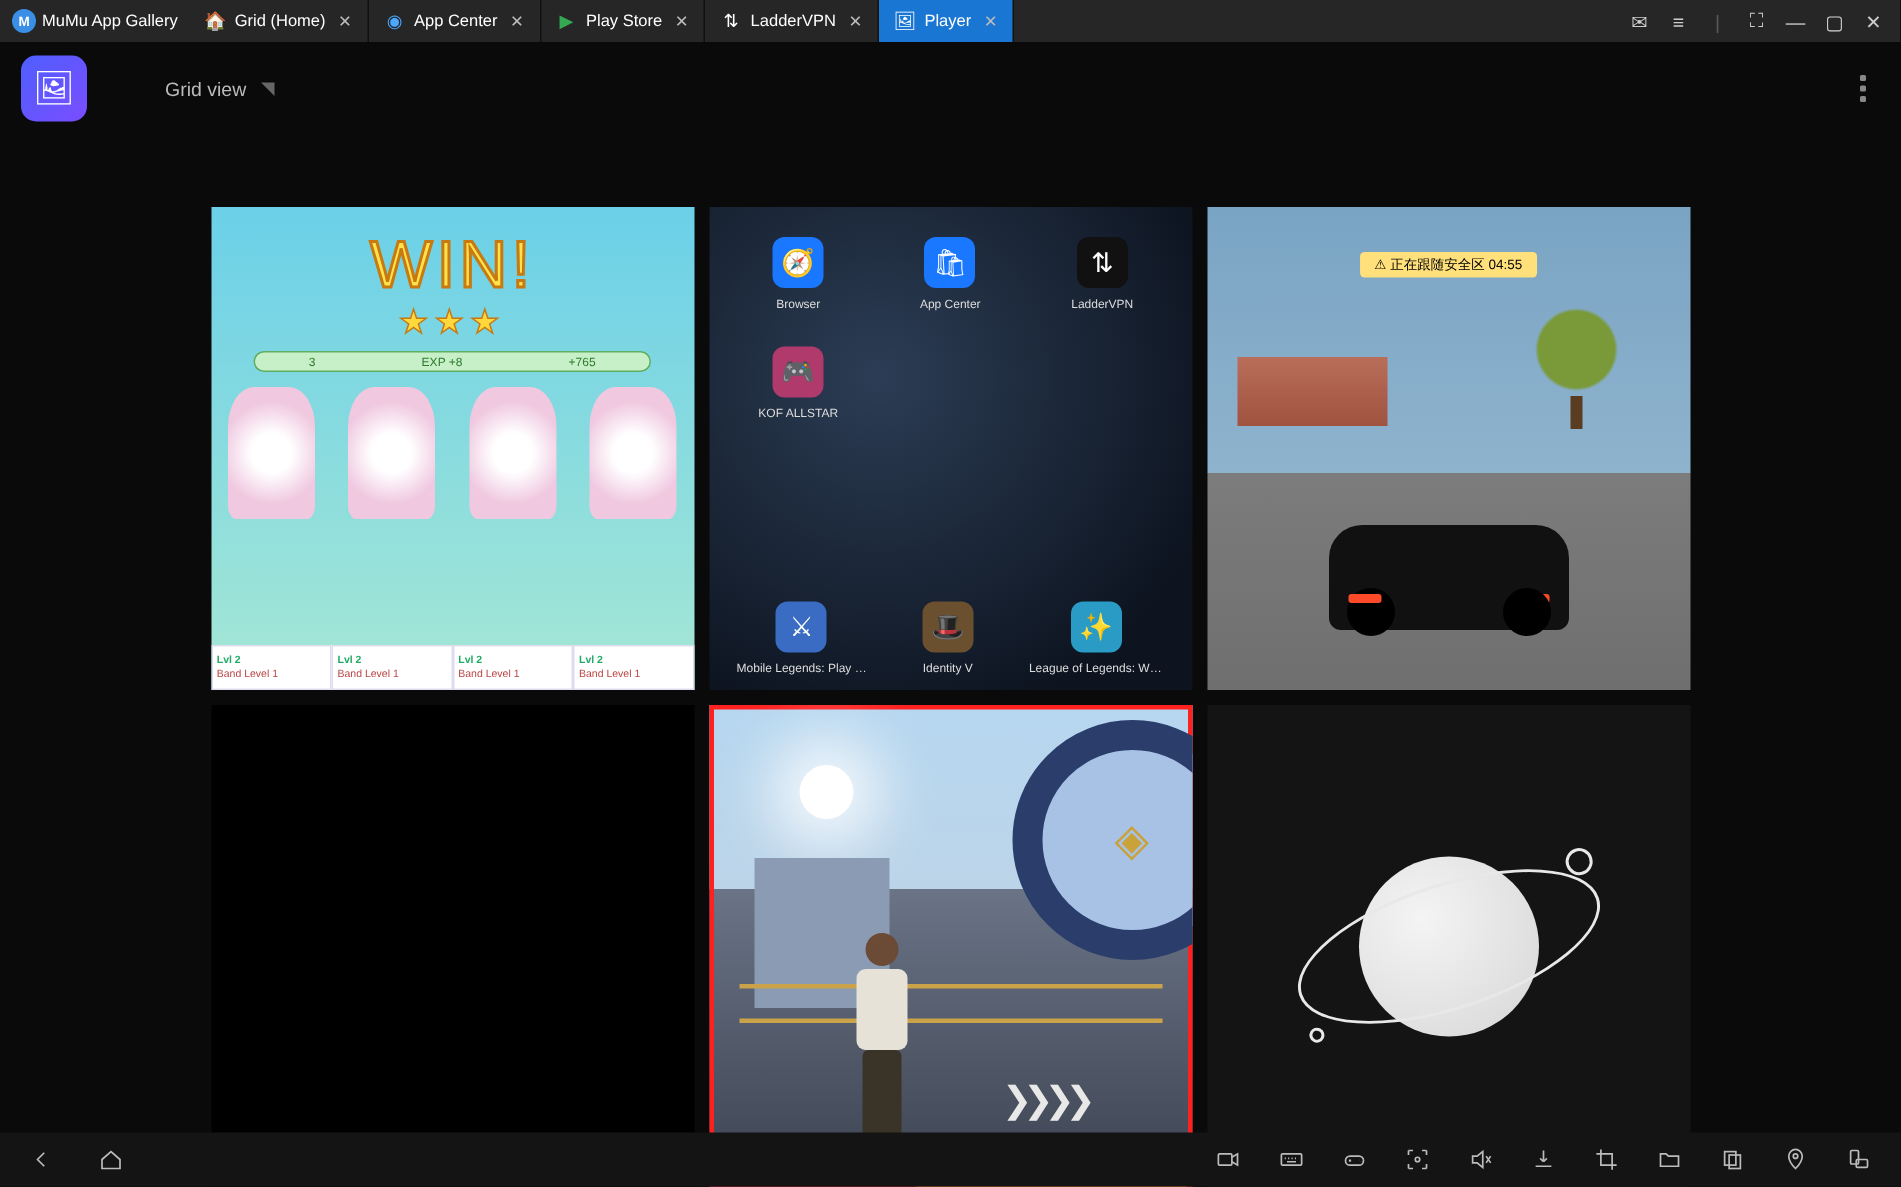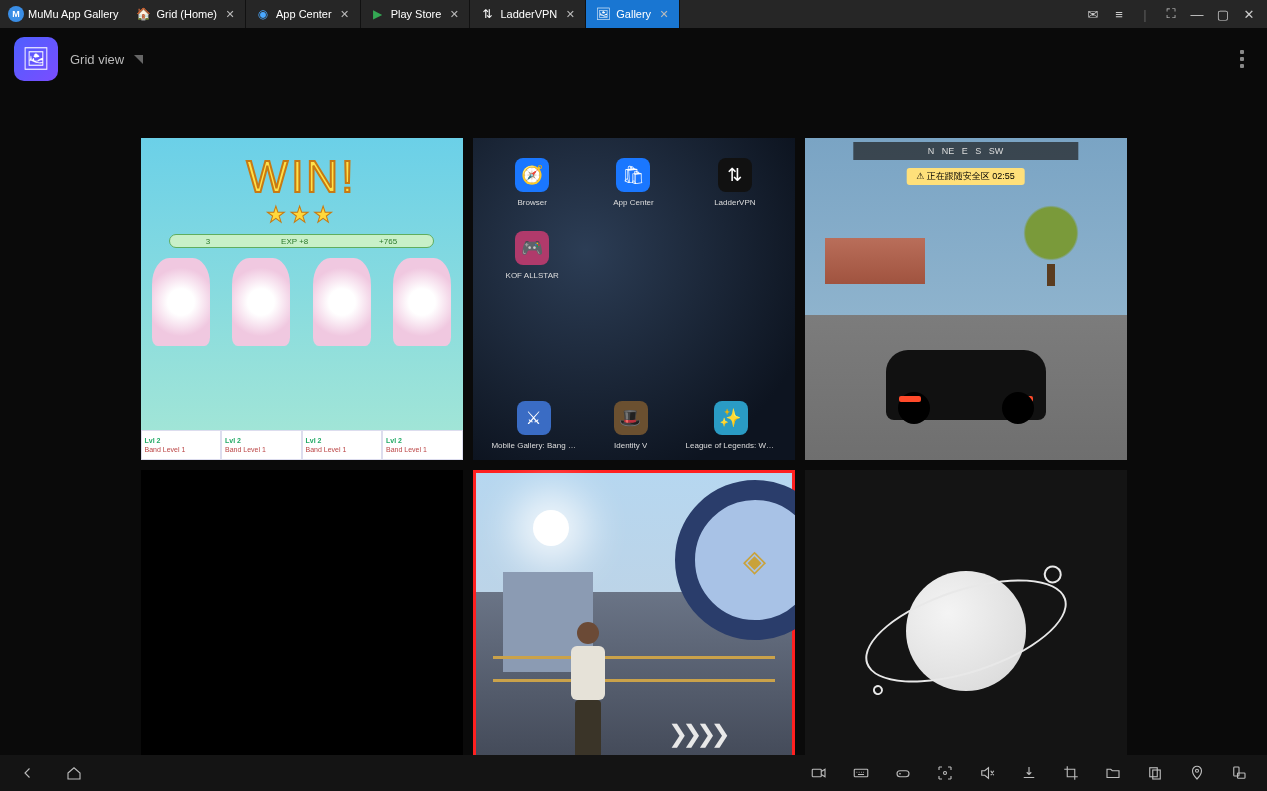--- a/index.html
+++ b/index.html
@@ -14,21 +14,21 @@
 .tab.active { background:#1976d2; }
 .tab-ico { width:14px; height:14px; display:flex; align-items:center; justify-content:center; font-size:12px; }
 .tab-close { width:14px; height:14px; display:flex; align-items:center; justify-content:center; color:#bbb; font-size:11px; }
 .titlebar-right { margin-left:auto; display:flex; gap:10px; padding:0 10px; align-items:center; height:100%; }
 .tb-ico { width:16px; height:16px; display:flex; align-items:center; justify-content:center; color:#ccc; font-size:13px; cursor:pointer; }
 
 
 .appheader { height:62px; display:flex; align-items:center; padding:0 14px; background:#0a0a0a; position:relative; }
 .appico { width:44px; height:44px; border-radius:10px; background:linear-gradient(135deg,#4e5fff,#7a4dff); display:flex; align-items:center; justify-content:center; font-size:22px; margin-right:12px; }
 .apptitle { font-size:19px; font-weight:600; }
-.appsub-wrap { display:flex; align-items:center; gap:10px; }
+.appsub-wrap { display:flex; align-items:center; gap:10px;margin-left:40px; }
 .appsub { font-size:13px; color:#bbb; }
 .appsub-tri { width:0; height:0; border-left:9px solid transparent; border-bottom:9px solid #666; transform:rotate(-90deg); cursor:pointer; }
 .kebab { position:absolute; right:23px; top:50%; transform:translateY(-50%); display:flex; flex-direction:column; gap:3px; cursor:pointer; }
 .kebab span { width:4px; height:4px; background:#888; border-radius:1px; }
 
 
 .gallery { display:grid; grid-template-columns:repeat(3,322px); grid-auto-rows:322px; gap:10px; justify-content:center; padding-top:0;margin-top:48px; }
 .thumb { width:322px; height:322px; background:#111; position:relative; overflow:hidden; cursor:pointer; }
 .thumb.selected { outline:3px solid #ff2020; outline-offset:-3px; }
 
@@ -119,21 +119,21 @@
       <span>Play Store</span>
       <span class="tab-close">✕</span>
     </div>
     <div class="tab">
       <span class="tab-ico">⇅</span>
       <span>LadderVPN</span>
       <span class="tab-close">✕</span>
     </div>
     <div class="tab active">
       <span class="tab-ico" style="color:#fff">🖼</span>
-      <span>Gallery</span>
+      <span>Player</span>
       <span class="tab-close">✕</span>
     </div>
   </div>
   <div class="titlebar-right">
     <span class="tb-ico">✉</span>
     <span class="tb-ico">≡</span>
     <span class="tb-ico" style="opacity:.3">|</span>
     <span class="tb-ico">⛶</span>
     <span class="tb-ico">—</span>
     <span class="tb-ico">▢</span>
@@ -195,36 +195,35 @@
           <div class="t2-lbl">LadderVPN</div>
         </div>
       <div class="t2-app">
           <div class="t2-ico" style="background:#b03a6b">🎮</div>
           <div class="t2-lbl">KOF ALLSTAR</div>
         </div>
     </div>
     <div class="t2-bottom">
       <div class="t2-app">
           <div class="t2-ico" style="background:#3a6cc4">⚔</div>
-          <div class="t2-lbl">Mobile Gallery: Bang …</div>
+          <div class="t2-lbl">Mobile Legends: Play …</div>
         </div>
       <div class="t2-app">
           <div class="t2-ico" style="background:#6b5030">🎩</div>
           <div class="t2-lbl">Identity V</div>
         </div>
       <div class="t2-app">
           <div class="t2-ico" style="background:#2a9bc4">✨</div>
           <div class="t2-lbl">League of Legends: Wil…</div>
         </div>
     </div>
   </div>
 
   <div class="thumb t3">
-    <div class="t3-hud">N &nbsp; NE &nbsp; E &nbsp; S &nbsp; SW</div>
-    <div class="t3-warn">⚠ 正在跟随安全区 02:55</div>
+    <div class="t3-warn">⚠ 正在跟随安全区 04:55</div>
     <div class="t3-tree"></div>
     <div class="t3-bldg"></div>
     <div class="t3-car">
         <div class="t3-tail">
           <span></span>
           <span></span>
         </div>
       </div>
   </div>
 

